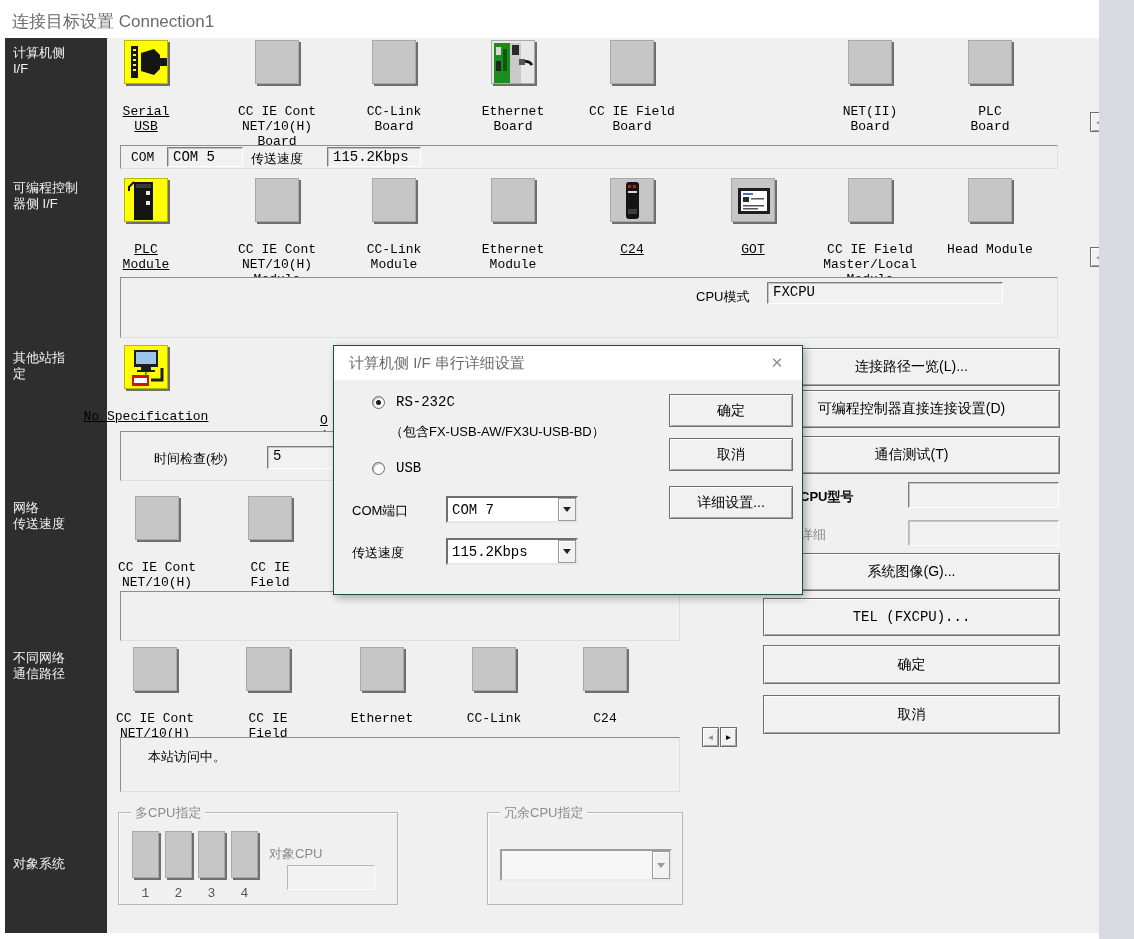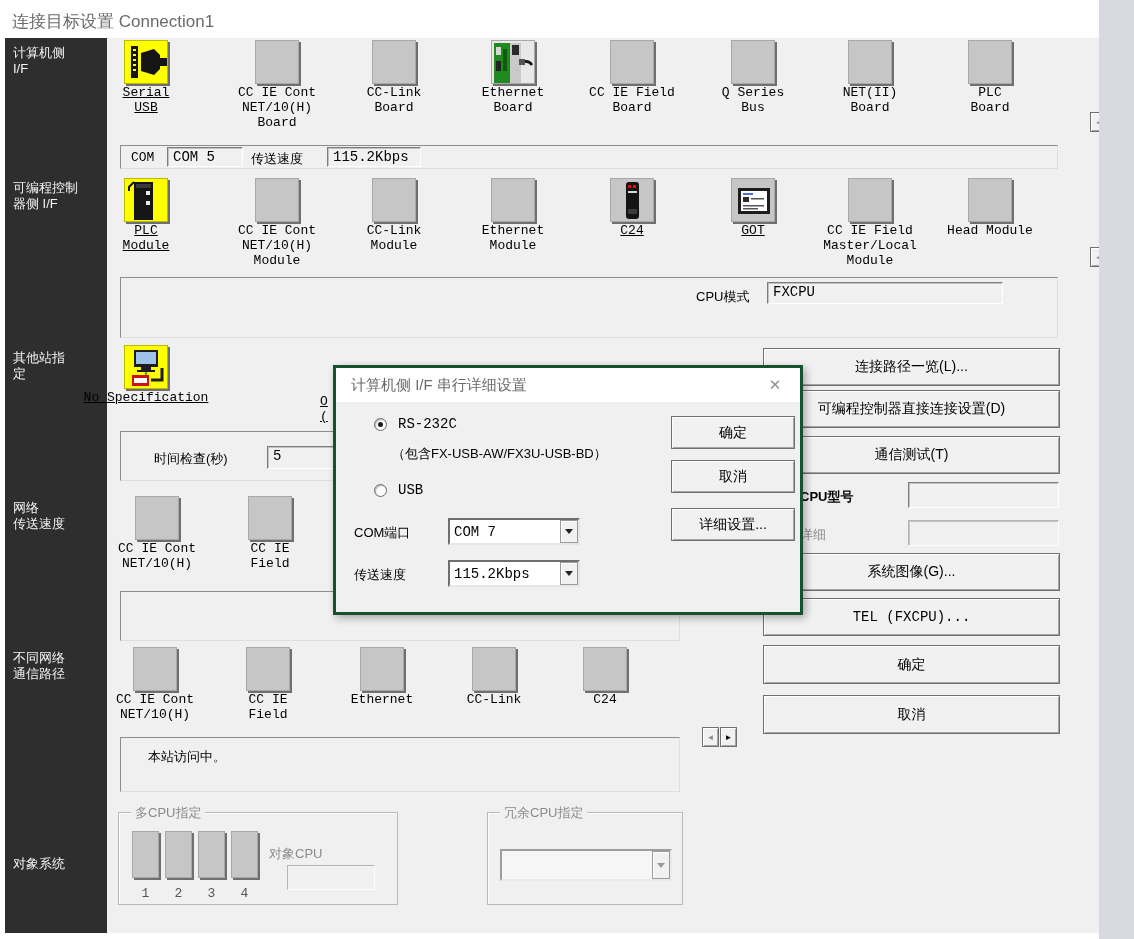--- a/index.html
+++ b/index.html
@@ -19,21 +19,21 @@
   #sidebar{position:absolute;left:5px;top:38px;width:102px;height:895px;background:#2e2e2e;}
   .side-lbl{position:absolute;left:8px;color:#f2f2f2;font-size:13px;line-height:16px;white-space:pre-line;}
   
   #main{position:absolute;left:107px;top:38px;width:1020px;height:895px;background:#f0f0f0;}
   
   .cell{position:absolute;width:116px;text-align:center;cursor:pointer;}
   .cell-wide{width:172px;}
   .art{width:44px;height:44px;margin:0 auto;background:#c6c6c6;border:1px solid #a8a8a8;box-shadow:2px 2px 0 #6f6f6f;position:relative;}
   .art.yellow{background:#ffff00;border-color:#b9b900;}
   .art svg{position:absolute;left:0;top:0;}
-  .lbl{font-family:"Liberation Mono",monospace;font-size:13px;line-height:15px;color:#000;white-space:pre-line;margin-top:1px;}
+  .lbl{font-family:"Liberation Mono",monospace;font-size:13px;line-height:15px;color:#000;white-space:pre-line;margin-top:20px;}
   .lbl.u{text-decoration:underline;}
   
   .frame{position:absolute;border:1px solid;border-color:#8d8d8d #dedede #dedede #8d8d8d;background:#f0f0f0;}
   .field{position:absolute;border:1px solid;border-color:#7c7c7c #ffffff #ffffff #7c7c7c;box-shadow:inset 1px 1px 0 #c3c3c3;background:#f1f1f1;font-family:"Liberation Mono",monospace;font-size:14px;color:#000;padding:1px 5px;}
   .cjk-lbl{position:absolute;font-size:13px;color:#000;}
   .dis{color:#8b8b8b;}
   
   .btn{position:absolute;background:#f1f1f1;border:1px solid #6f6f6f;box-shadow:inset 1px 1px 0 #ffffff,inset -1px -1px 0 #a5a5a5;font-size:14px;color:#000;display:flex;align-items:center;justify-content:center;cursor:pointer;font-family:"Liberation Sans",sans-serif;}
   .btn-mono{font-family:"Liberation Mono",monospace;}
   
@@ -45,21 +45,21 @@
   
   .combo{position:absolute;background:#ffffff;border:2px solid;border-color:#6f6f6f #e6e6e6 #e6e6e6 #6f6f6f;display:flex;align-items:center;cursor:pointer;}
   .combo .val{flex:1;font-family:"Liberation Mono",monospace;font-size:14px;padding-left:4px;color:#000;white-space:nowrap;overflow:hidden;}
   .combo .dbtn{width:18px;align-self:stretch;background:#f1f1f1;border:1px solid #9a9a9a;box-shadow:inset 1px 1px 0 #fff;display:flex;align-items:center;justify-content:center;}
   .darr{width:0;height:0;border-left:4px solid transparent;border-right:4px solid transparent;border-top:5px solid #222;}
   .darr.gray{border-top-color:#9a9a9a;}
   
   .group{position:absolute;border:1px solid #b8b8b8;box-shadow:inset 1px 1px 0 #fdfdfd;}
   .group .gtitle{position:absolute;top:-9px;left:12px;background:#f0f0f0;padding:0 4px;font-size:13px;color:#8b8b8b;}
   
-  #dialog{position:absolute;left:333px;top:365px;width:470px;height:250px;background:#f0f0f0;border:3px solid #14532d;box-shadow:3px 3px 8px rgba(0,0,0,0.3);z-index:10;}
+  #dialog{position:absolute;left:333px;top:345px;width:470px;height:250px;background:#f0f0f0;border:1px solid #14532d;box-shadow:3px 3px 8px rgba(0,0,0,0.3);z-index:10;}
   #dlg-titlebar{position:absolute;left:0;top:0;width:100%;height:34px;background:#ffffff;}
   #dlg-title{position:absolute;left:15px;top:8px;font-size:15px;color:#6b6b6b;}
   #dlg-close{position:absolute;right:12px;top:5px;width:26px;height:24px;color:#8f8f8f;font-size:15px;text-align:center;line-height:24px;cursor:pointer;}
   .mono{font-family:Liberation Mono, monospace;}
 </style>
 </head>
 <body>
 
 <div id="win">
 
@@ -125,25 +125,20 @@
         </svg>
     </div>
     <div class="lbl">Ethernet
 Board</div>
   </div>
   <div class="cell" style="left:574px;top:40px">
     <div class="art"></div>
     <div class="lbl">CC IE Field
 Board</div>
   </div>
-  <div class="cell" style="left:695px;top:40px">
-    <div class="art"></div>
-    <div class="lbl">Q Series
-Bus</div>
-  </div>
   <div class="cell" style="left:812px;top:40px">
     <div class="art"></div>
     <div class="lbl">NET(II)
 Board</div>
   </div>
   <div class="cell" style="left:932px;top:40px">
     <div class="art"></div>
     <div class="lbl">PLC
 Board</div>
   </div>

